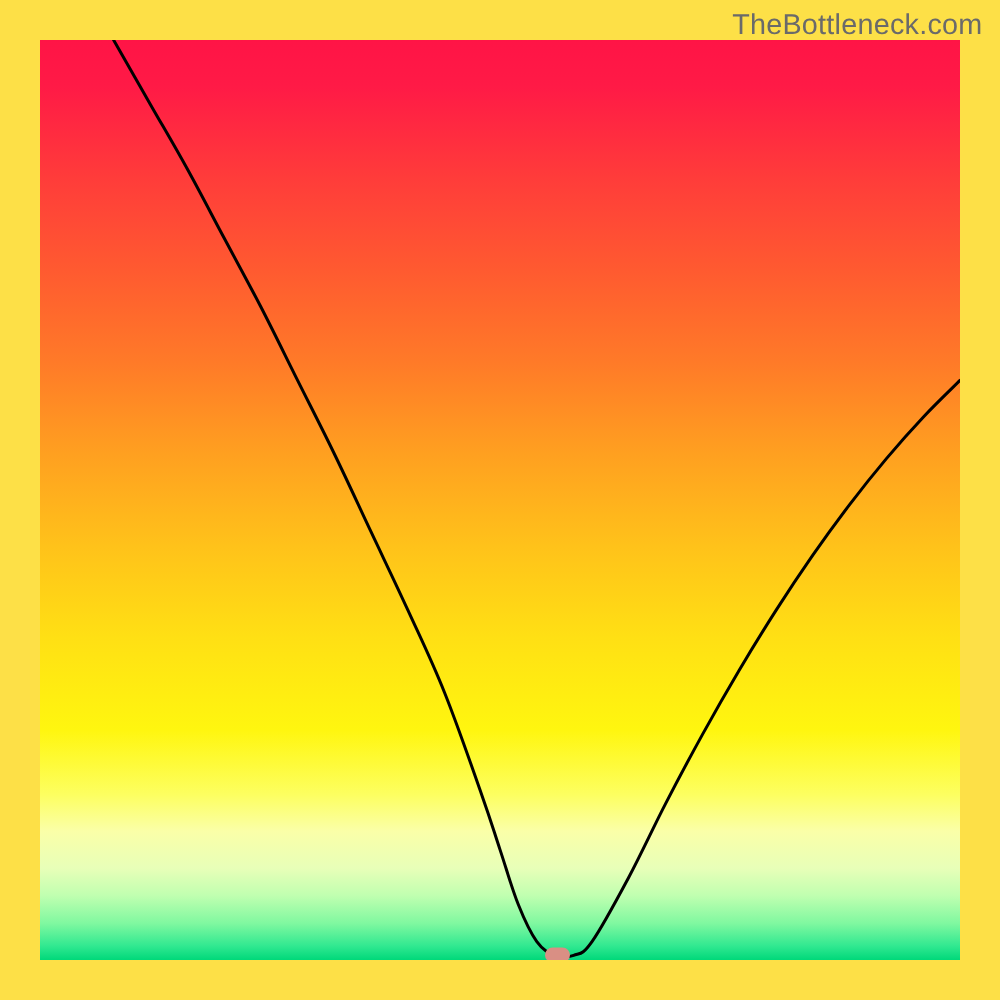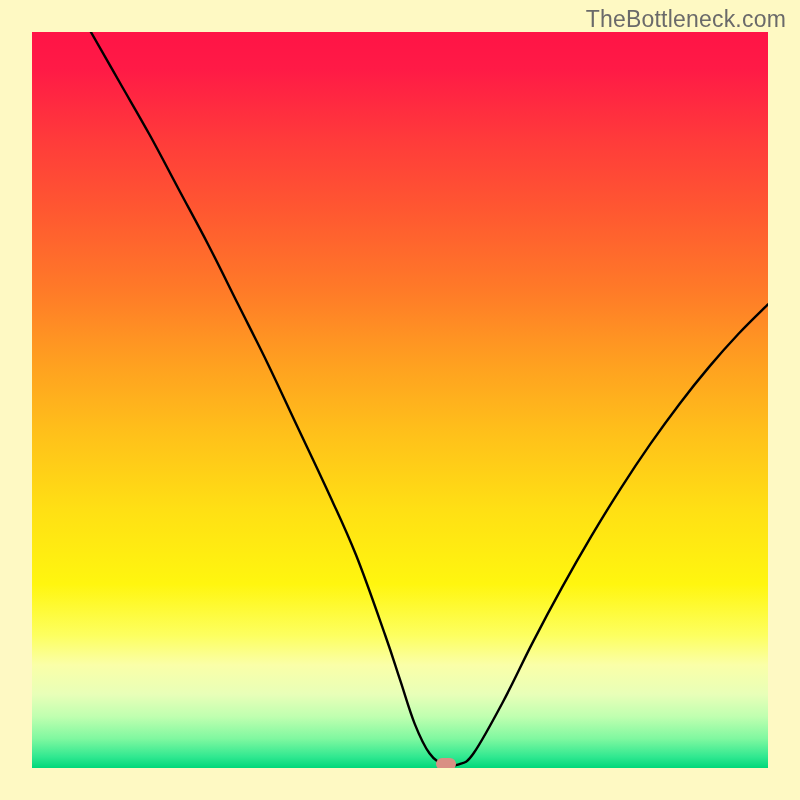--- a/index.html
+++ b/index.html
@@ -8,21 +8,21 @@
     width: 800px;
     height: 800px;
     overflow: hidden;
     background: #000;
     font-family: Arial, Helvetica, sans-serif;
   }
   .frame {
     position: relative;
     width: 800px;
     height: 800px;
-    background: #fef9c3;
+    background: #fde047;
   }
   .plot-area {
     position: absolute;
     left: 32px;
     top: 32px;
     width: 736px;
     height: 736px;
     overflow: hidden;
   }
   .gradient-bg {

